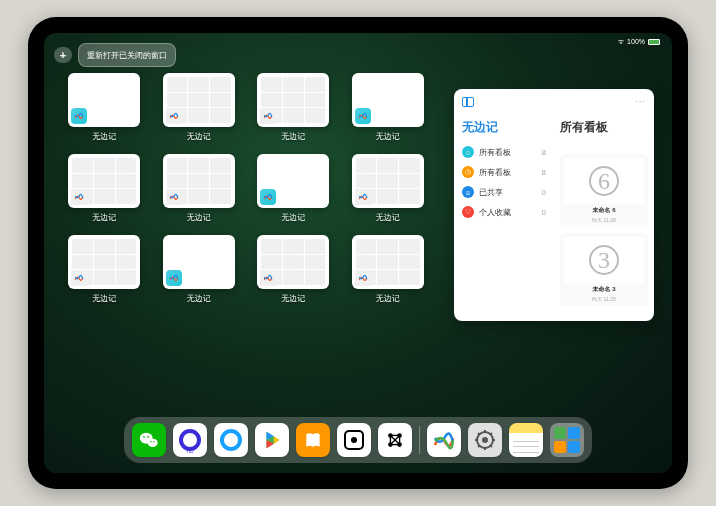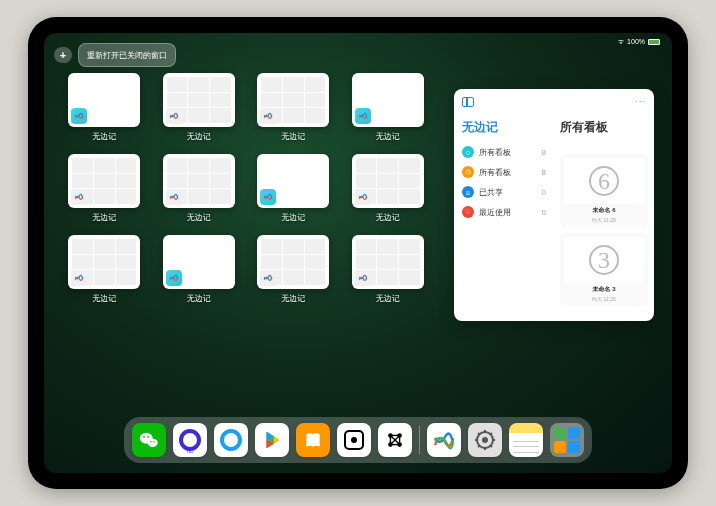--- a/index.html
+++ b/index.html
@@ -531,21 +531,21 @@
               <span>所有看板</span>
               <span class="cat-count">8</span>
             </div>
             <div class="cat-item">
               <div class="cat-icon" style="background:#1e88e5;color:#fff;font-size:7px;">☺</div>
               <span>已共享</span>
               <span class="cat-count">0</span>
             </div>
             <div class="cat-item">
               <div class="cat-icon" style="background:#f44336;color:#fff;font-size:7px;">♡</div>
-              <span>最近使用</span>
+              <span>个人收藏</span>
               <span class="cat-count">0</span>
             </div>
           </div>
       </div>
       <div class="panel-right">
         <div class="panel-title">所有看板</div>
         <div id="cards" style="display:flex;flex-direction:column;gap:6px;">
             <div class="card">
               <div class="card-canvas">
                 <div class="sketch">6</div>

